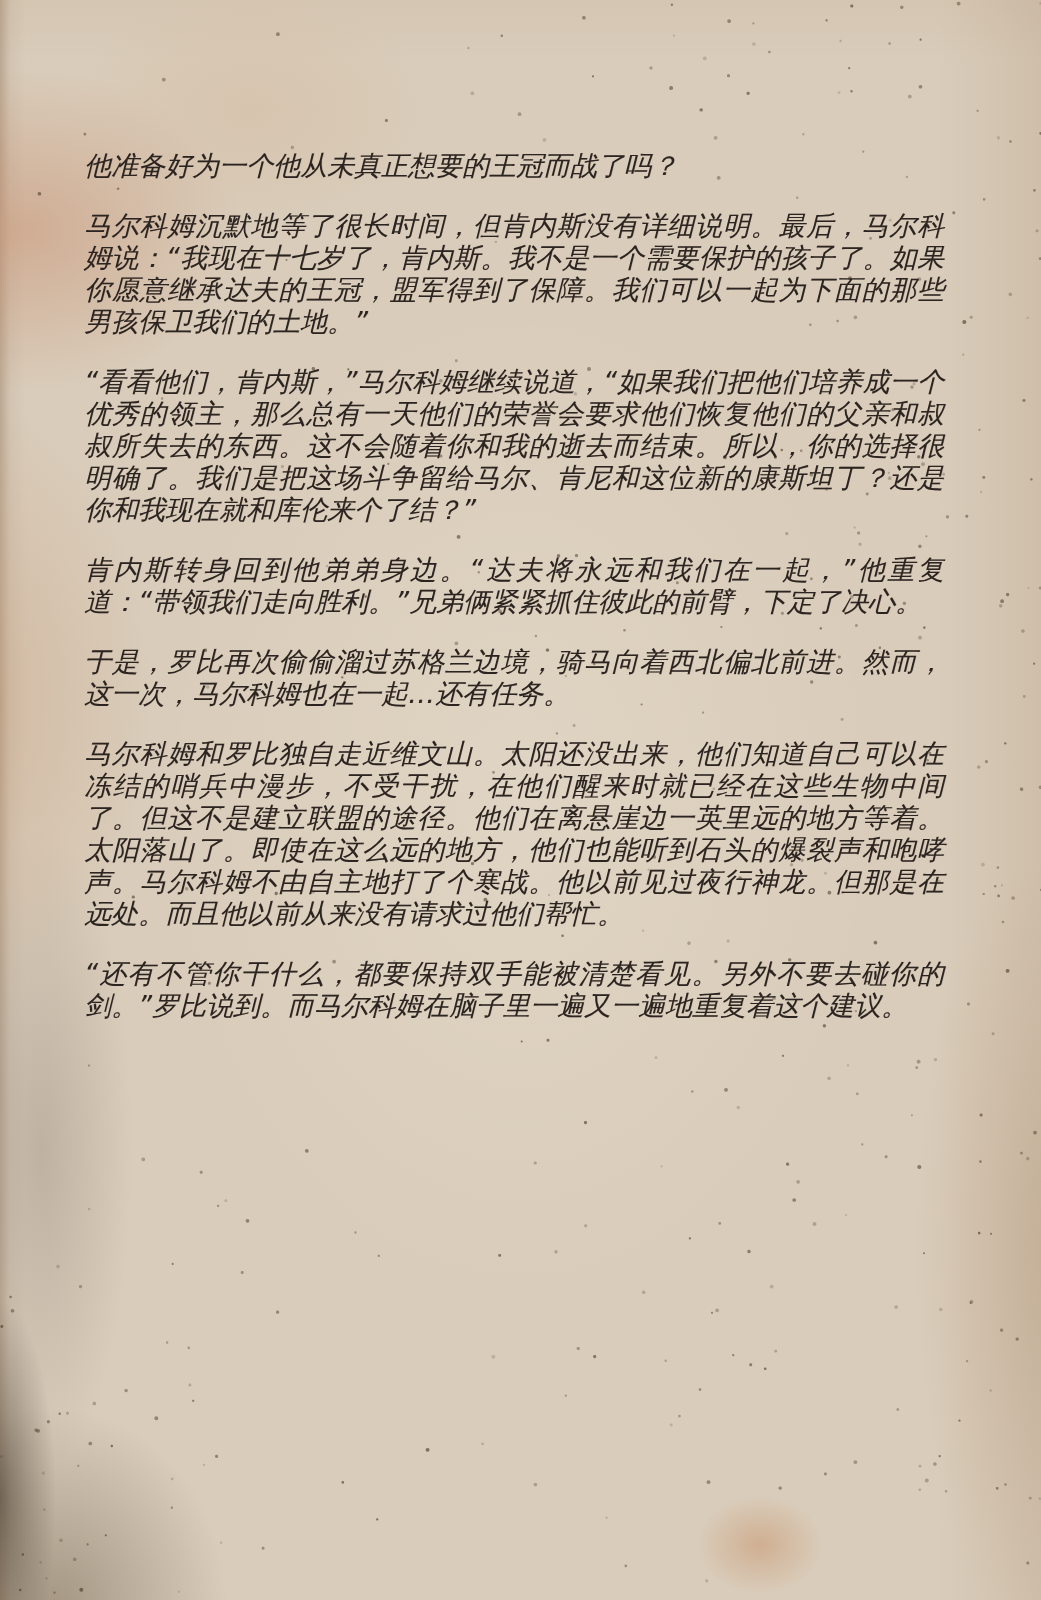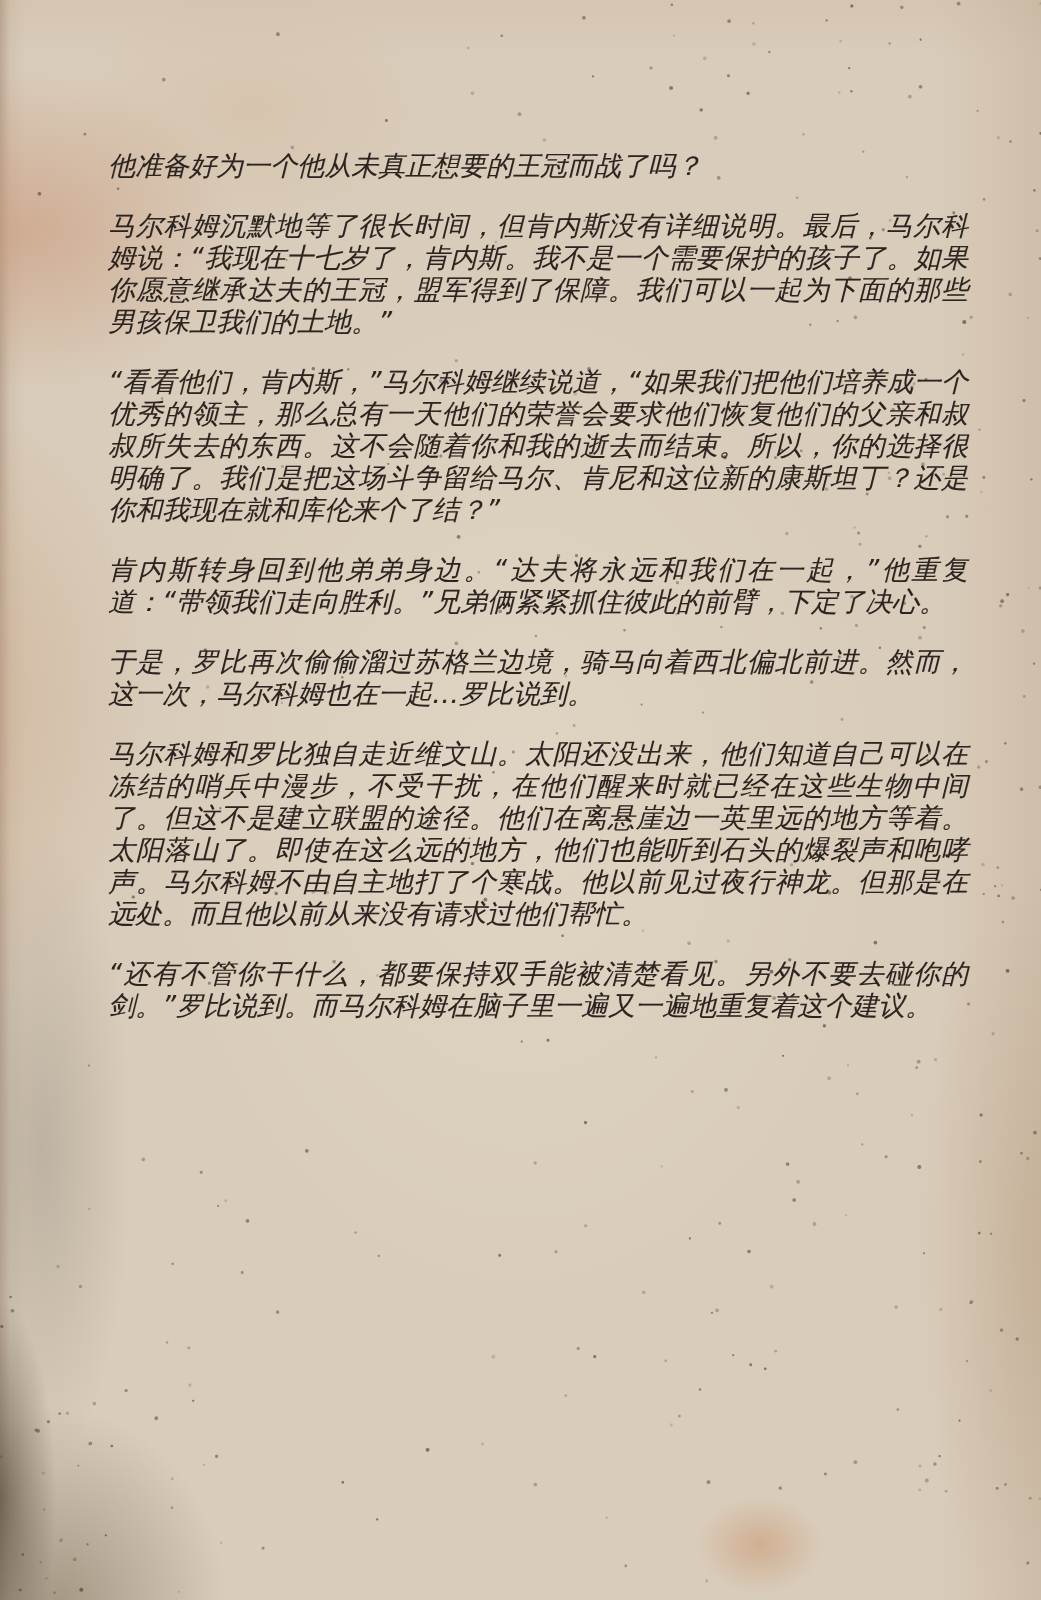--- a/index.html
+++ b/index.html
@@ -53,21 +53,21 @@
     top: 0;
     left: 0;
     width: 1.6px;
     height: 1.6px;
     border-radius: 50%;
     background: transparent;
   }
 
   .text-block {
     position: absolute;
-    left: 108px;
+    left: 84px;
     top: 150px;
     width: 860px;
     font-family: "DejaVu Sans", sans-serif;
     font-style: italic;
     font-synthesis: style;
     font-weight: 500;
     font-size: 27px;
     line-height: 32px;
     color: #2c2420;
     text-align: justify;
@@ -86,18 +86,18 @@
 
   <div class="speckles">
     <div class="speck-layer" style="box-shadow: rgba(74, 58, 40, 0.35) 1012.1px 897px 0px 0.87px, rgba(74, 58, 40, 0.55) 928.7px 752.2px 0px 0.39px, rgba(74, 58, 40, 0.49) 725px 1088.9px 0px 0.92px, rgba(74, 58, 40, 0.49) 699px 1388.6px 0px 0.25px, rgba(74, 58, 40, 0.61) 498.7px 1254.4px 0px 0.44px, rgba(74, 58, 40, 0.28) 584.7px 1224.8px 0px 0.55px, rgba(74, 58, 40, 0.55) 849px 277.2px 0px 0.87px, rgba(74, 58, 40, 0.42) 983.1px 198.4px 0px 0.32px, rgba(74, 58, 40, 0.37) 854.9px 1010.1px 0px 0.17px, rgba(74, 58, 40, 0.55) 749.7px 1363.7px 0px 0.47px, rgba(74, 58, 40, 0.54) 935.5px 786.4px 0px 0.85px, rgba(74, 58, 40, 0.57) 471.5px 862.6px 0px 0.65px, rgba(74, 58, 40, 0.35) 850.9px 595.8px 0px 0.8px, rgba(74, 58, 40, 0.59) 592px 75.2px 0px 0.05px, rgba(74, 58, 40, 0.42) 702.1px 711.5px 0px 0.06px, rgba(74, 58, 40, 0.5) 86.6px 1543.4px 0px 0.05px, rgba(74, 58, 40, 0.3) 1026.8px 1157.6px 0px 0.74px, rgba(74, 58, 40, 0.53) 982.8px 476.4px 0px 0.47px, rgba(74, 58, 40, 0.62) 80.3px 1588.8px 0px 0.93px, rgba(74, 58, 40, 0.33) 93.3px 1402.6px 0px 0.76px, rgba(74, 58, 40, 0.54) 925px 378.5px 0px 0.4px, rgba(74, 58, 40, 0.25) 564.9px 675px 0px 0.14px, rgba(74, 58, 40, 0.57) 700.2px 108.9px 0px 0.72px, rgba(74, 58, 40, 0.61) 850.8px 5.1px 0px 0.52px, rgba(74, 58, 40, 0.21) 824.5px 872.2px 0px 0.39px, rgba(74, 58, 40, 0.38) 439.8px 379.8px 0px 0.82px, rgba(74, 58, 40, 0.43) 967.5px 1003px 0px 0.41px, rgba(74, 58, 40, 0.49) 1020.6px 788.2px 0px 0.69px, rgba(74, 58, 40, 0.37) 854.4px 1461.1px 0px 0.95px, rgba(74, 58, 40, 0.57) 786.6px 1163.2px 0px 0.59px, rgba(74, 58, 40, 0.51) 171.7px 1262.9px 0px 0.06px, rgba(74, 58, 40, 0.37) 970.5px 1300.8px 0px 0.83px, rgba(74, 58, 40, 0.21) 202.9px 1463.7px 0px 0.06px, rgba(74, 58, 40, 0.46) 262.1px 1547.2px 0px 0.42px, rgba(74, 58, 40, 0.26) 642.7px 1291.3px 0px 0.76px, rgba(74, 58, 40, 0.44) 800.2px 449.7px 0px 0.27px, rgba(74, 58, 40, 0.5) 215.6px 1455.4px 0px 0.56px, rgba(74, 58, 40, 0.56) 385.4px 119.6px 0px 0.49px, rgba(74, 58, 40, 0.28) 494.9px 240.9px 0px 0.13px, rgba(74, 58, 40, 0.49) 1034px 1131.6px 0px 0.87px, rgba(74, 58, 40, 0.41) 717.7px 176.9px 0px 0.86px, rgba(74, 58, 40, 0.52) 305.8px 1149.9px 0px 0.83px, rgba(74, 58, 40, 0.46) 1026.8px 1562px 0px 0.44px, rgba(74, 58, 40, 0.29) 555.9px 374.2px 0px 0.02px, rgba(74, 58, 40, 0.55) 347.3px 368.3px 0px 0.14px, rgba(74, 58, 40, 0.3) 60px 1539.2px 0px 0.72px, rgba(74, 58, 40, 0.25) 0.3px 1455.7px 0px 0.38px, rgba(74, 58, 40, 0.57) 828.2px 474.5px 0px 0.2px, rgba(74, 58, 40, 0.56) 848.2px 67.1px 0px 0.07px, rgba(74, 58, 40, 0.62) 19.2px 1589.1px 0px 0.23px, rgba(74, 58, 40, 0.22) 320px 283.9px 0px 0.72px, rgba(74, 58, 40, 0.51) 1023px 399.5px 0px 0.55px, rgba(74, 58, 40, 0.44) 903.4px 602.4px 0px 0.7px, rgba(74, 58, 40, 0.34) 291.4px 146.5px 0px 0.64px, rgba(74, 58, 40, 0.29) 66.5px 1412.3px 0px 0.47px, rgba(74, 58, 40, 0.43) 676.4px 581.7px 0px 0.46px, rgba(74, 58, 40, 0.19) 838.1px 91.6px 0px 0.38px, rgba(74, 58, 40, 0.28) 887.8px 471.9px 0px 0.06px, rgba(74, 58, 40, 0.31) 1021.9px 630px 0px 0.74px, rgba(74, 58, 40, 0.32) 534.2px 1162px 0px 0.51px, rgba(74, 58, 40, 0.46) 720.4px 626px 0px 0.11px, rgba(74, 58, 40, 0.23) 57px 1265.5px 0px 0.71px, rgba(74, 58, 40, 0.62) 819.8px 627.3px 0px 0.16px, rgba(74, 58, 40, 0.29) 1009.3px 293.4px 0px 0.8px, rgba(74, 58, 40, 0.59) 593.7px 1355.6px 0px 0.57px, rgba(74, 58, 40, 0.27) 281.4px 465.6px 0px 0.55px, rgba(74, 58, 40, 0.41) 911px 386.1px 0px 0.6px, rgba(74, 58, 40, 0.39) 933.9px 1463px 0px 0.72px, rgba(74, 58, 40, 0.4) 896.8px 1408.5px 0px 0.32px, rgba(74, 58, 40, 0.28) 326.6px 891.6px 0px 0.57px, rgba(74, 58, 40, 0.41) 773.1px 997px 0px 0.73px, rgba(74, 58, 40, 0.37) 925.4px 535.2px 0px 0.05px, rgba(74, 58, 40, 0.5) 670.9px 3.7px 0px 0.19px, rgba(74, 58, 40, 0.39) 88px 1064.5px 0px 0.12px, rgba(74, 58, 40, 0.42) 512.4px 751px 0px 0.42px, rgba(74, 58, 40, 0.49) 969.6px 1301.9px 0px 0.03px, rgba(74, 58, 40, 0.45) 333.1px 960.6px 0px 0.79px, rgba(74, 58, 40, 0.42) 53.5px 1591.7px 0px 0.15px, rgba(74, 58, 40, 0.49) 711px 1311.8px 0px 0.06px, rgba(74, 58, 40, 0.32) 534.4px 1483.5px 0px 0.77px, rgba(74, 58, 40, 0.49) 627.5px 819.4px 0px 0.68px, rgba(74, 58, 40, 0.53) 952.8px 211.8px 0px 0.43px, rgba(74, 58, 40, 0.58) 38.4px 192.8px 0px 0.8px, rgba(74, 58, 40, 0.5) 594.9px 774.5px 0px 0.46px, rgba(74, 58, 40, 0.46) 892.1px 408.7px 0px 0.65px, rgba(74, 58, 40, 0.19) 376.4px 974.3px 0px 0.42px, rgba(74, 58, 40, 0.43) 392px 859.8px 0px 0.19px, rgba(74, 58, 40, 0.25) 712.4px 290.8px 0px 0.28px, rgba(74, 58, 40, 0.45) 1004.5px 1483.5px 0px 0.22px, rgba(74, 58, 40, 0.19) 642.1px 929.8px 0px 0.2px, rgba(74, 58, 40, 0.31) 919px 636.7px 0px 0.91px, rgba(74, 58, 40, 0.57) 9.6px 1295.9px 0px 0.25px, rgba(74, 58, 40, 0.35) 856.3px 1092.8px 0px 0.33px, rgba(74, 58, 40, 0.53) 990.1px 1232.7px 0px 0.05px, rgba(74, 58, 40, 0.26) 919px 1465.1px 0px 0.45px, rgba(74, 58, 40, 0.19) 220.1px 1541.8px 0px 0.24px, rgba(74, 58, 40, 0.42) 555.9px 732.4px 0px 0.22px, rgba(74, 58, 40, 0.45) 957.6px 2.6px 0px 0.92px, rgba(74, 58, 40, 0.62) 364.7px 595.5px 0px 0.17px, rgba(74, 58, 40, 0.19) 670.2px 1423.9px 0px 0.49px, rgba(74, 58, 40, 0.48) 728.1px 20.1px 0px 0.86px, rgba(74, 58, 40, 0.47) 1040.1px 888.9px 0px 0.1px, rgba(74, 58, 40, 0.59) 192.2px 1399.7px 0px 0.07px, rgba(74, 58, 40, 0.52) 468.5px 837.3px 0px 0.03px, rgba(74, 58, 40, 0.41) 624.8px 1564.9px 0px 0.37px, rgba(74, 58, 40, 0.35) 166.1px 1341.5px 0px 0.17px, rgba(74, 58, 40, 0.19) 845px 1214px 0px 0.1px, rgba(74, 58, 40, 0.25) 188.9px 1384px 0px 0.42px, rgba(74, 58, 40, 0.44) 1039.2px 257.6px 0px 0.47px, rgba(74, 58, 40, 0.2) 42.3px 1472.1px 0px 0.63px, rgba(74, 58, 40, 0.2) 889.2px 219.3px 0px 0.47px, rgba(74, 58, 40, 0.48) 707.5px 1481.1px 0px 0.9px, rgba(74, 58, 40, 0.59) 484.4px 898.7px 0px 0.92px, rgba(74, 58, 40, 0.47) 439.9px 455.1px 0px 0.48px, rgba(74, 58, 40, 0.42) 978.5px 428.7px 0px 0.02px, rgba(74, 58, 40, 0.43) 217.1px 1204.8px 0px 0.09px, rgba(74, 58, 40, 0.44) 1020.5px 1152.2px 0px 0.36px, rgba(74, 58, 40, 0.21) 1026.7px 316.8px 0px 0.15px, rgba(74, 58, 40, 0.49) 774.5px 456.6px 0px 0.4px, rgba(74, 58, 40, 0.49) 1033.4px 189.4px 0px 0.33px, rgba(74, 58, 40, 0.59) 1004.3px 742.4px 0px 0.22px, rgba(74, 58, 40, 0.29) 813.5px 1223px 0px 0.89px, rgba(74, 58, 40, 0.6) 823.4px 1024.8px 0px 0.63px, rgba(74, 58, 40, 0.35) 185.7px 887.8px 0px 0.75px, rgba(74, 58, 40, 0.59) 780.8px 449px 0px 0.22px, rgba(74, 58, 40, 0.5) 47.4px 1420.8px 0px 0.53px, rgba(74, 58, 40, 0.46) 499.2px 610.3px 0px 0.84px, rgba(74, 58, 40, 0.54) 923px 1252.2px 0px 0px, rgba(74, 58, 40, 0.22) 737.3px 1106.6px 0px 0.68px, rgba(74, 58, 40, 0.45) 377.8px 1254.8px 0px 0.08px, rgba(74, 58, 40, 0.49) 727.5px 74.8px 0px 0.49px, rgba(74, 58, 40, 0.41) 1001.9px 921px 0px 0.22px, rgba(74, 58, 40, 0.28) 548px 894.1px 0px 0px, rgba(74, 58, 40, 0.35) 854.4px 316.4px 0px 0.79px, rgba(74, 58, 40, 0.47) 810.4px 577.8px 0px 0.35px, rgba(74, 58, 40, 0.32) 910.9px 1114.2px 0px 0.02px, rgba(74, 58, 40, 0.44) 836.6px 320px 0px 0.15px, rgba(74, 58, 40, 0.48) 653.4px 856.2px 0px 0.67px, rgba(74, 58, 40, 0.58) 341.3px 676.3px 0px 0.16px, rgba(74, 58, 40, 0.29) 664.7px 1359.7px 0px 0.27px, rgba(74, 58, 40, 0.57) 958.5px 1419.6px 0px 0.05px, rgba(74, 58, 40, 0.34) 547.2px 764.4px 0px 0px, rgba(74, 58, 40, 0.51) 793.2px 1199px 0px 0.81px, rgba(74, 58, 40, 0.32) 977.7px 766.1px 0px 0.69px, rgba(74, 58, 40, 0.51) 387.3px 462.9px 0px 0.09px, rgba(74, 58, 40, 0.41) 985.4px 760.6px 0px 0.54px, rgba(74, 58, 40, 0.44) 241.2px 1271.5px 0px 0.39px, rgba(74, 58, 40, 0.35) 801.1px 859.4px 0px 0.53px, rgba(74, 58, 40, 0.52) 902.4px 855.6px 0px 0.5px, rgba(74, 58, 40, 0.25) 206.7px 685.9px 0px 0.77px, rgba(74, 58, 40, 0.3) 573.1px 724.6px 0px 0.48px, rgba(74, 58, 40, 0.2) 673px 34.6px 0px 0.05px, rgba(74, 58, 40, 0.48) 155.3px 1417.3px 0px 0.93px, rgba(74, 58, 40, 0.57) 782px 1054.7px 0px 0.07px, rgba(74, 58, 40, 0.19) 492.4px 1355.8px 0px 0.93px, rgba(74, 58, 40, 0.52) 996.2px 1487.3px 0px 0.35px, rgba(74, 58, 40, 0.46) 812.3px 844.7px 0px 0.42px, rgba(74, 58, 40, 0.31) 796.2px 196.8px 0px 0.23px, rgba(74, 58, 40, 0.34) 142.3px 1158.4px 0px 0.84px, rgba(74, 58, 40, 0.57) 688.9px 1237.4px 0px 0.14px, rgba(74, 58, 40, 0.29) 992.1px 1032.7px 0px 0.48px, rgba(74, 58, 40, 0.29) 712.8px 787.8px 0px 0.25px, rgba(74, 58, 40, 0.36) 79.5px 1285.6px 0px 0.65px, rgba(74, 58, 40, 0.24) 39.6px 1561.2px 0px 0.25px, rgba(74, 58, 40, 0.19) 1027.5px 586.9px 0px 0.02px, rgba(74, 58, 40, 0.23) 839.6px 40px 0px 0.14px, rgba(74, 58, 40, 0.62) 978.2px 1232.1px 0px 0.29px, rgba(74, 58, 40, 0.47) 89.3px 1442.5px 0px 0.85px, rgba(74, 58, 40, 0.32) 797.1px 1180.9px 0px 0.81px, rgba(74, 58, 40, 0.49) 850.5px 90.3px 0px 0.31px, rgba(74, 58, 40, 0.41) 946.5px 515.9px 0px 0.57px, rgba(74, 58, 40, 0.48) 994.2px 885.2px 0px 0.17px, rgba(74, 58, 40, 0.49) 83.9px 133.2px 0px 0.37px, rgba(74, 58, 40, 0.42) 809.3px 323.7px 0px 0.23px, rgba(74, 58, 40, 0.39) 861.3px 1143.4px 0px 0.06px, rgba(74, 58, 40, 0.48) 492.5px 771.3px 0px 0.35px, rgba(74, 58, 40, 0.37) 888.6px 42.5px 0px 0.24px, rgba(74, 58, 40, 0.37) 917.6px 1060.7px 0px 0.91px, rgba(74, 58, 40, 0.22) 655px 1056.6px 0px 0.32px, rgba(74, 58, 40, 0.34) 999.7px 604.8px 0px 0.65px, rgba(74, 58, 40, 0.38) 915.7px 1066.6px 0px 0.42px, rgba(74, 58, 40, 0.56) 918.3px 1166px 0px 0.94px, rgba(74, 58, 40, 0.25) 962.2px 353.7px 0px 0.12px, rgba(74, 58, 40, 0.22) 574.3px 392.7px 0px 0.74px, rgba(74, 58, 40, 0.41) 477.8px 571.3px 0px 0.19px, rgba(74, 58, 40, 0.18) 660.6px 1165.3px 0px 0.16px, rgba(74, 58, 40, 0.6) 919.6px 38.6px 0px 0.04px, rgba(74, 58, 40, 0.61) 451.3px 598.3px 0px 0.63px, rgba(74, 58, 40, 0.33) 141.7px 505.6px 0px 0.25px, rgba(74, 58, 40, 0.62) 963.3px 321px 0px 0.93px, rgba(74, 58, 40, 0.59) 980.1px 1114px 0px 0.46px, rgba(74, 58, 40, 0.6) 275.2px 892.5px 0px 0.64px, rgba(74, 58, 40, 0.61) 204.4px 649.3px 0px 0.7px, rgba(74, 58, 40, 0.27) 539.8px 610.6px 0px 0.8px, rgba(74, 58, 40, 0.58) 547px 1039.3px 0px 0.45px, rgba(74, 58, 40, 0.29) 1023.3px 695.4px 0px 0.48px, rgba(74, 58, 40, 0.21) 647.8px 868.9px 0px 0.36px, rgba(74, 58, 40, 0.19) 1039.5px 2.6px 0px 0.27px, rgba(74, 58, 40, 0.43) 866.2px 492.9px 0px 0.5px, rgba(74, 58, 40, 0.33) 925.8px 1479.5px 0px 0.92px, rgba(74, 58, 40, 0.47) 982.7px 893px 0px 0.1px, rgba(74, 58, 40, 0.37) 650px 67.1px 0px 0.51px, rgba(74, 58, 40, 0.46) 35px 1429.2px 0px 0.59px, rgba(74, 58, 40, 0.47) 810.7px 680.9px 0px 0.73px, rgba(74, 58, 40, 0.27) 913.1px 382.7px 0px 0.45px, rgba(74, 58, 40, 0.56) 1006.6px 593.6px 0px 0.68px, rgba(74, 58, 40, 0.61) 341.8px 1481.4px 0px 0.35px, rgba(74, 58, 40, 0.63) 770.5px 970.7px 0px 0.92px, rgba(74, 58, 40, 0.59) 561.6px 934.8px 0px 0.3px, rgba(74, 58, 40, 0.35) 583.8px 219.5px 0px 0.25px, rgba(74, 58, 40, 0.32) 841.1px 718.4px 0px 0.45px, rgba(74, 58, 40, 0.28) 802.4px 133.2px 0px 0.22px, rgba(74, 58, 40, 0.34) 752.4px 22.3px 0px 0.12px, rgba(74, 58, 40, 0.22) 847px 1064.3px 0px 0.11px, rgba(74, 58, 40, 0.24) 43.3px 1508.7px 0px 0.34px, rgba(74, 58, 40, 0.26) 280.9px 701.8px 0px 0.2px, rgba(74, 58, 40, 0.27) 828.1px 1077.2px 0px 0.82px, rgba(74, 58, 40, 0.61) 376.2px 1518.3px 0px 0.12px, rgba(74, 58, 40, 0.35) 897.9px 661.4px 0px 0.2px, rgba(74, 58, 40, 0.47) 926.7px 759.3px 0px 0.21px, rgba(74, 58, 40, 0.52) 640.6px 703.4px 0px 0.01px, rgba(74, 58, 40, 0.55) 828.4px 891.7px 0px 0.83px, rgba(74, 58, 40, 0.55) 1001.1px 600.2px 0px 0.85px, rgba(74, 58, 40, 0.21) 703.8px 57.4px 0px 0.95px, rgba(74, 58, 40, 0.2) 224.8px 1199.7px 0px 0.42px, rgba(74, 58, 40, 0.46) 623.5px 629.2px 0px 0.3px, rgba(74, 58, 40, 0.19) 936.8px 247.6px 0px 0.05px, rgba(74, 58, 40, 0.41) 77.3px 1464.8px 0px 0.01px, rgba(74, 58, 40, 0.52) 838.3px 655.9px 0px 0.51px, rgba(74, 58, 40, 0.51) 997.6px 894.8px 0px 0.38px, rgba(74, 58, 40, 0.38) 869.5px 237.4px 0px 0.44px, rgba(74, 58, 40, 0.62) 21.8px 1553.5px 0px 0.17px, rgba(74, 58, 40, 0.52) 918.9px 545.3px 0px 0.62px, rgba(74, 58, 40, 0.33) 509.6px 390px 0px 0.3px, rgba(74, 58, 40, 0.57) 58.7px 1412.7px 0px 0.17px, rgba(74, 58, 40, 0.21) 865.1px 1013.2px 0px 0.05px, rgba(74, 58, 40, 0.35) 678.4px 1415.1px 0px 0.36px, rgba(74, 58, 40, 0.48) 208.4px 982.2px 0px 0.51px, rgba(74, 58, 40, 0.47) 779.2px 1487.1px 0px 0.68px, rgba(74, 58, 40, 0.32) 908.8px 95.6px 0px 0.92px, rgba(74, 58, 40, 0.59) 788.7px 958.9px 0px 0.67px, rgba(74, 58, 40, 0.47) 276.6px 1311.2px 0px 0.58px, rgba(74, 58, 40, 0.27) 605.6px 1516.8px 0px 0.02px, rgba(74, 58, 40, 0.57) 1039.6px 132.4px 0px 0.28px, rgba(74, 58, 40, 0.58) 917.7px 455.9px 0px 0.67px, rgba(74, 58, 40, 0.44) 1000.6px 1329.2px 0px 0.64px, rgba(74, 58, 40, 0.6) 520.7px 1040.5px 0px 0.01px, rgba(74, 58, 40, 0.4) 976.6px 109.8px 0px 0.04px, rgba(74, 58, 40, 0.52) 1033.1px 662.6px 0px 0.09px, rgba(74, 58, 40, 0.6) 895.9px 295.5px 0px 0.49px, rgba(74, 58, 40, 0.46) 170.9px 1506.7px 0px 0.09px, rgba(74, 58, 40, 0.22) 770.7px 1285.7px 0px 0.87px, rgba(74, 58, 40, 0.47) 11.5px 1309.7px 0px 0.79px, rgba(74, 58, 40, 0.58) 372px 822.9px 0px 0.72px, rgba(74, 58, 40, 0.39) 534.9px 635px 0px 0.24px, rgba(74, 58, 40, 0.33) 187.8px 1346.9px 0px 0.45px, rgba(74, 58, 40, 0.34) 564.8px 1394.6px 0px 0.21px, rgba(74, 58, 40, 0.23) 989.7px 1389.5px 0px 0.2px, rgba(74, 58, 40, 0.3) 785.8px 532.6px 0px 0.61px, rgba(74, 58, 40, 0.61) 426.6px 1448.8px 0px 0.92px, rgba(74, 58, 40, 0.51) 593.2px 663px 0px 0.35px, rgba(74, 58, 40, 0.22) 171.2px 1477.9px 0px 0.43px, rgba(74, 58, 40, 0.53) 923.3px 626.6px 0px 0.36px, rgba(74, 58, 40, 0.42) 162.8px 78.6px 0px 0.88px, rgba(74, 58, 40, 0.33) 455.3px 359.7px 0px 0.45px, rgba(74, 58, 40, 0.35) 1039.3px 587px 0px 0.47px, rgba(74, 58, 40, 0.51) 1016.2px 1338.1px 0px 0.57px, rgba(74, 58, 40, 0.48) 588px 368px 0px 0.89px, rgba(74, 58, 40, 0.49) 276.9px 33.2px 0px 0.88px, rgba(74, 58, 40, 0.39) 996.9px 866.6px 0px 0.32px, rgba(74, 58, 40, 0.29) 774.7px 1350.1px 0px 0.41px, rgba(74, 58, 40, 0.23) 338.5px 412.5px 0px 0.36px, rgba(74, 58, 40, 0.31) 716.1px 1309.4px 0px 0.87px, rgba(74, 58, 40, 0.59) 390.1px 752.4px 0px 0.22px, rgba(74, 58, 40, 0.34) 613.6px 755.9px 0px 0.1px, rgba(74, 58, 40, 0.21) 997.4px 136.9px 0px 0.54px, rgba(74, 58, 40, 0.48) 1009.5px 140.5px 0px 0.2px, rgba(74, 58, 40, 0.57) 557.5px 554.7px 0px 0.71px, rgba(74, 58, 40, 0.33) 1029.2px 1497.1px 0px 0.45px, rgba(74, 58, 40, 0.21) 939.8px 1308.4px 0px 0.77px, rgba(74, 58, 40, 0.43) 529.9px 906.9px 0px 0.11px, rgba(74, 58, 40, 0.44) 125.1px 1389.6px 0px 0.68px, rgba(74, 58, 40, 0.31) 1036.1px 229.9px 0px 0.47px, rgba(74, 58, 40, 0.41) 718.7px 1222.4px 0px 0.37px, rgba(74, 58, 40, 0.42) 857.6px 532.1px 0px 0.49px, rgba(74, 58, 40, 0.22) 1038.8px 1497.7px 0px 0.14px, rgba(74, 58, 40, 0.43) 530.6px 790.5px 0px 0.53px, rgba(74, 58, 40, 0.54) 1030.4px 478.4px 0px 0.21px, rgba(74, 58, 40, 0.38) 862.3px 150.6px 0px 0.04px, rgba(74, 58, 40, 0.32) 555px 1250.9px 0px 0.56px, rgba(74, 58, 40, 0.31) 905.9px 176px 0px 0.14px, rgba(74, 58, 40, 0.51) 575.5px 554.6px 0px 0.62px, rgba(74, 58, 40, 0.21) 543.5px 138.9px 0px 0.85px, rgba(74, 58, 40, 0.2) 980.2px 491px 0px 0.16px, rgba(74, 58, 40, 0.19) 177.8px 1590.8px 0px 0.04px, rgba(74, 58, 40, 0.38) 161.1px 397.6px 0px 0.27px, rgba(74, 58, 40, 0.52) 219.3px 807.2px 0px 0.08px, rgba(74, 58, 40, 0.57) 878.9px 646.8px 0px 0.19px, rgba(74, 58, 40, 0.33) 970.2px 316.2px 0px 0.55px, rgba(74, 58, 40, 0.59) 938.7px 1455.1px 0px 0.09px, rgba(74, 58, 40, 0.62) 546.5px 649.1px 0px 0.69px, rgba(74, 58, 40, 0.28) 45.5px 1577.3px 0px 0.08px, rgba(74, 58, 40, 0.5) 246.5px 1219.8px 0px 0.85px, rgba(74, 58, 40, 0.63) 723.9px 456.3px 0px 0.95px, rgba(74, 58, 40, 0.54) 670.1px 87px 0px 0.92px, rgba(74, 58, 40, 0.49) 979.4px 1160.6px 0px 0.33px, rgba(74, 58, 40, 0.23) 727.2px 940.1px 0px 0.49px, rgba(74, 58, 40, 0.37) 781.4px 612.4px 0px 0.65px, rgba(74, 58, 40, 0.54) 748px 1250.4px 0px 0.75px, rgba(74, 58, 40, 0.51) 285.5px 258.9px 0px 0.01px, rgba(74, 58, 40, 0.49) 37.1px 1429.9px 0px 0.89px, rgba(74, 58, 40, 0.59) 132.3px 896px 0px 0.55px, rgba(74, 58, 40, 0.51) 582.9px 16.7px 0px 0.76px, rgba(74, 58, 40, 0.41) 885.1px 1155.8px 0px 0.48px, rgba(74, 58, 40, 0.29) 942.6px 473.2px 0px 0.4px, rgba(74, 58, 40, 0.52) 739px 877.2px 0px 0.89px, rgba(74, 58, 40, 0.61) 764.2px 1367.8px 0px 0.3px, rgba(74, 58, 40, 0.27) 326px 565.1px 0px 0.17px, rgba(74, 58, 40, 0.58) 747.1px 92.4px 0px 0.62px, rgba(74, 58, 40, 0.49) 148px 221.9px 0px 0.12px, rgba(74, 58, 40, 0.25) 471.4px 92.2px 0px 0.78px, rgba(74, 58, 40, 0.41) 577.2px 1347.5px 0px 0.56px, rgba(74, 58, 40, 0.46) 824.4px 1472.9px 0px 0.51px, rgba(74, 58, 40, 0.3) 312.2px 891px 0px 0.65px, rgba(74, 58, 40, 0.38) 455.4px 642.3px 0px 0.9px, rgba(74, 58, 40, 0.58) 312.3px 367.7px 0px 0.67px, rgba(74, 58, 40, 0.61) 584.5px 1121.6px 0px 0.56px, rgba(74, 58, 40, 0.32) 945.1px 1490.2px 0px 0.32px, rgba(74, 58, 40, 0.47) 535.5px 828.3px 0px 0.2px, rgba(74, 58, 40, 0.6) 874.4px 941.6px 0px 0.8px, rgba(74, 58, 40, 0.34) 354.5px 1231.5px 0px 0.16px, rgba(74, 58, 40, 0.48) 732.2px 1354.1px 0px 0.18px, rgba(74, 58, 40, 0.3) 714.6px 136.8px 0px 0.87px, rgba(74, 58, 40, 0.24) 393.5px 960px 0px 0.2px, rgba(74, 58, 40, 0.24) 467.4px 47px 0px 0.25px, rgba(74, 58, 40, 0.44) 768.4px 50.9px 0px 0.27px, rgba(74, 58, 40, 0.4) 1039.5px 786.3px 0px 0.79px, rgba(74, 58, 40, 0.37) 518.5px 113.2px 0px 0.85px, rgba(74, 58, 40, 0.35) 825.6px 488.1px 0px 0.58px, rgba(74, 58, 40, 0.32) 686.1px 218.9px 0px 0.21px, rgba(74, 58, 40, 0.43) 200.2px 1171.3px 0px 0.5px, rgba(74, 58, 40, 0.3) 790.5px 863.9px 0px 0.63px, rgba(74, 58, 40, 0.63) 110.8px 1445px 0px 0.19px, rgba(74, 58, 40, 0.53) 714.9px 960.4px 0px 0.73px, rgba(74, 58, 40, 0.56) 457.6px 535.9px 0px 0.92px, rgba(74, 58, 40, 0.47) 500.8px 34.7px 0px 0.27px, rgba(74, 58, 40, 0.42) 627.4px 667.2px 0px 0.38px, rgba(74, 58, 40, 0.36) 922px 463.1px 0px 0.89px, rgba(74, 58, 40, 0.22) 88.2px 1208px 0px 0.27px, rgba(74, 58, 40, 0.18) 752.9px 43px 0px 0.85px, rgba(74, 58, 40, 0.34) 73.7px 1558.3px 0px 0.81px, rgba(74, 58, 40, 0.23) 938.2px 880.4px 0px 0.76px, rgba(74, 58, 40, 0.37) 966.1px 1360.1px 0px 0.13px, rgba(74, 58, 40, 0.24) 853.6px 526.5px 0px 0.1px, rgba(74, 58, 40, 0.63) 1006.6px 969.8px 0px 0.88px, rgba(74, 58, 40, 0.48) 817.7px 962.2px 0px 0.32px, rgba(74, 58, 40, 0.49) 965.8px 515.3px 0px 0.45px, rgba(74, 58, 40, 0.26) 895.2px 1306px 0px 0.79px, rgba(74, 58, 40, 0.21) 705.7px 1579.9px 0px 0.68px, rgba(74, 58, 40, 0.47) 900.8px 6.3px 0px 0.66px, rgba(74, 58, 40, 0.49) 117.1px 187.8px 0px 0.26px, rgba(74, 58, 40, 0.48) 882.2px 228.7px 0px 0.45px, rgba(74, 58, 40, 0.35) 691.3px 1090.5px 0px 0.36px, rgba(74, 58, 40, 0.62) 0.8px 1325.4px 0px 0.5px, rgba(74, 58, 40, 0.33) 688px 942.2px 0px 0.7px, rgba(74, 58, 40, 0.23) 934.5px 1058.7px 0px 0.6px, rgba(74, 58, 40, 0.56) 825.6px 19.3px 0px 0.08px, rgba(74, 58, 40, 0.26) 918.8px 1488.8px 0px 0.3px, rgba(74, 58, 40, 0.21) 839.8px 380.3px 0px 0.47px, rgba(74, 58, 40, 0.21) 1001px 884.4px 0px 0.05px, rgba(74, 58, 40, 0.29) 888.7px 477.2px 0px 0.92px, rgba(74, 58, 40, 0.28) 859.1px 543.2px 0px 0.54px, rgba(74, 58, 40, 0.47) 810.3px 473.6px 0px 0.81px, rgba(74, 58, 40, 0.57) 104.8px 1534.3px 0px 0.05px, rgba(74, 58, 40, 0.36) 918.4px 278px 0px 0.87px, rgba(74, 58, 40, 0.48) 919.5px 85.7px 0px 0.81px, rgba(74, 58, 40, 0.36) 855.4px 624.5px 0px 0.42px, rgba(74, 58, 40, 0.23) 675.1px 613.1px 0px 0.24px, rgba(74, 58, 40, 0.22) 481.6px 1442.8px 0px 0.41px, rgba(74, 58, 40, 0.22) 981.9px 863.6px 0px 0.81px;"></div>
   </div>
 
   <div class="text-block" style="color: rgb(44, 36, 32);">
     <p>他准备好为一个他从未真正想要的王冠而战了吗？</p>
     <p>马尔科姆沉默地等了很长时间，但肯内斯没有详细说明。最后，马尔科姆说：“我现在十七岁了，肯内斯。我不是一个需要保护的孩子了。如果你愿意继承达夫的王冠，盟军得到了保障。我们可以一起为下面的那些男孩保卫我们的土地。”</p>
     <p>“看看他们，肯内斯，”马尔科姆继续说道，“如果我们把他们培养成一个优秀的领主，那么总有一天他们的荣誉会要求他们恢复他们的父亲和叔叔所失去的东西。这不会随着你和我的逝去而结束。所以，你的选择很明确了。我们是把这场斗争留给马尔、肯尼和这位新的康斯坦丁？还是你和我现在就和库伦来个了结？”</p>
     <p>肯内斯转身回到他弟弟身边。“达夫将永远和我们在一起，”他重复道：“带领我们走向胜利。”兄弟俩紧紧抓住彼此的前臂，下定了决心。</p>
-    <p>于是，罗比再次偷偷溜过苏格兰边境，骑马向着西北偏北前进。然而，这一次，马尔科姆也在一起…罗比说到。</p>
+    <p>于是，罗比再次偷偷溜过苏格兰边境，骑马向着西北偏北前进。然而，这一次，马尔科姆也在一起…还有任务。</p>
     <p>马尔科姆和罗比独自走近维文山。太阳还没出来，他们知道自己可以在冻结的哨兵中漫步，不受干扰，在他们醒来时就已经在这些生物中间了。但这不是建立联盟的途径。他们在离悬崖边一英里远的地方等着。太阳落山了。即使在这么远的地方，他们也能听到石头的爆裂声和咆哮声。马尔科姆不由自主地打了个寒战。他以前见过夜行神龙。但那是在远处。而且他以前从来没有请求过他们帮忙。</p>
     <p>“还有不管你干什么，都要保持双手能被清楚看见。另外不要去碰你的剑。”罗比说到。而马尔科姆在脑子里一遍又一遍地重复着这个建议。</p>
   </div>
 
 </div>
 
 </body></html>

